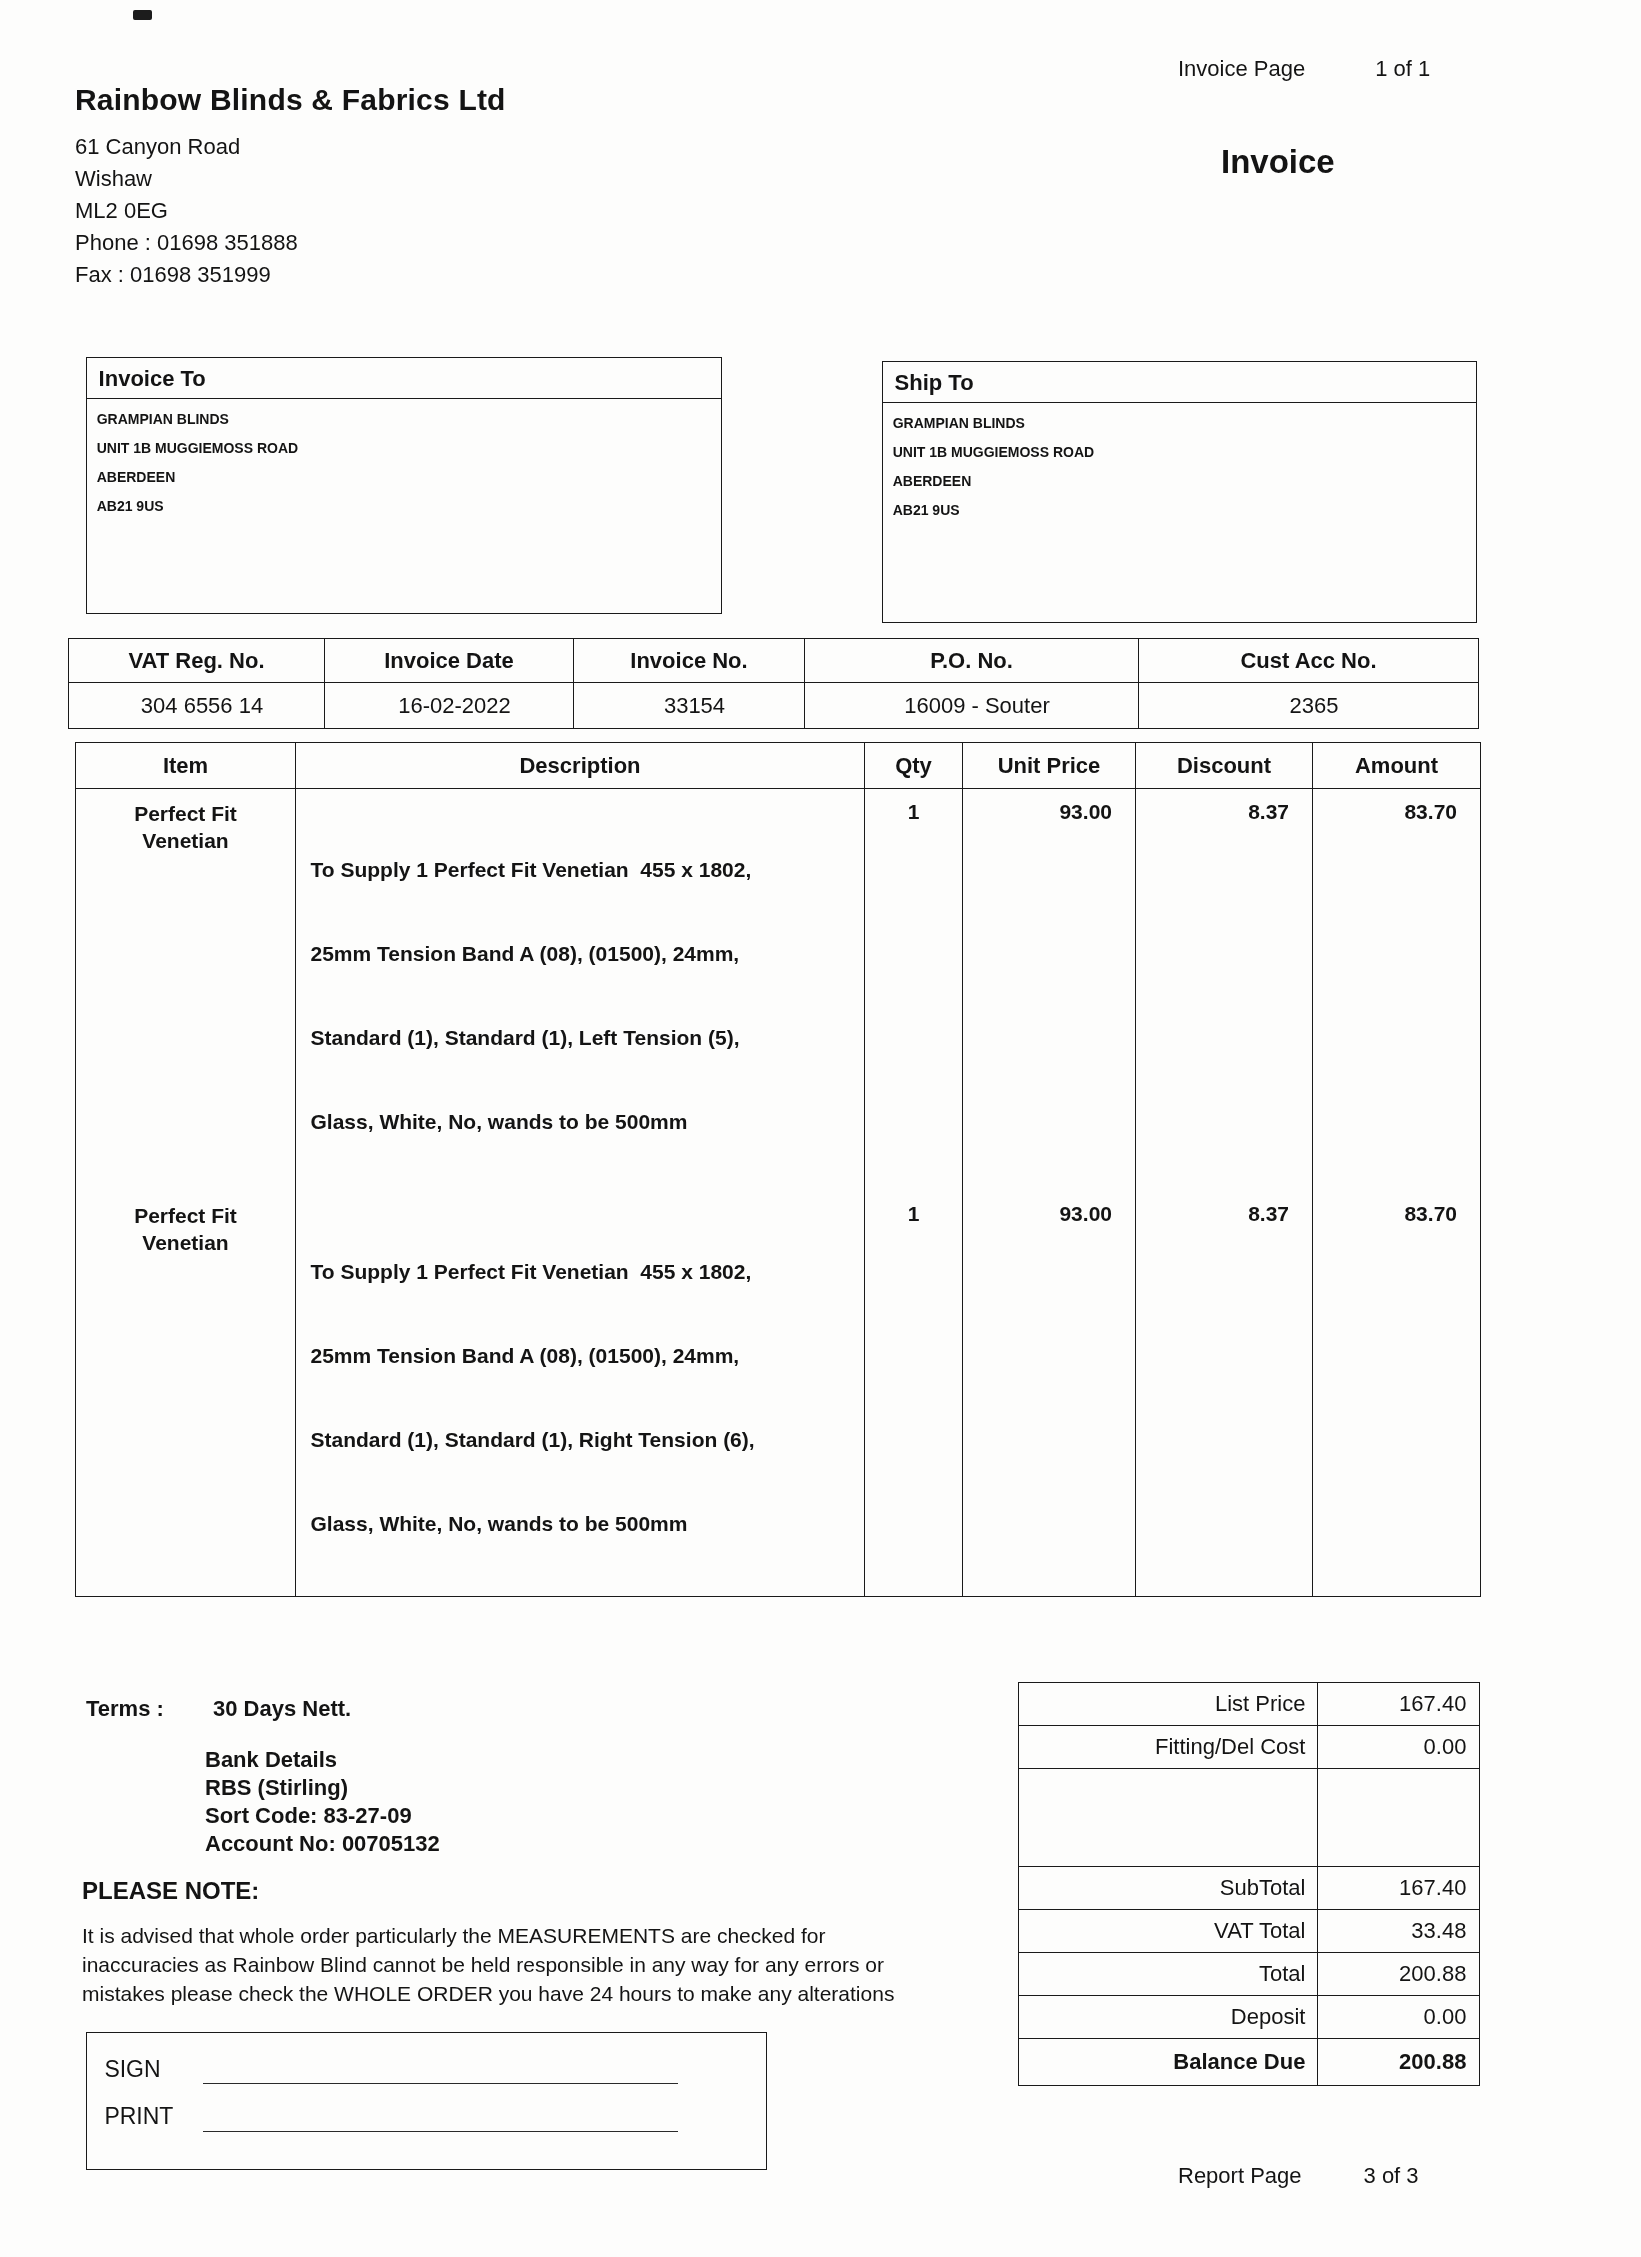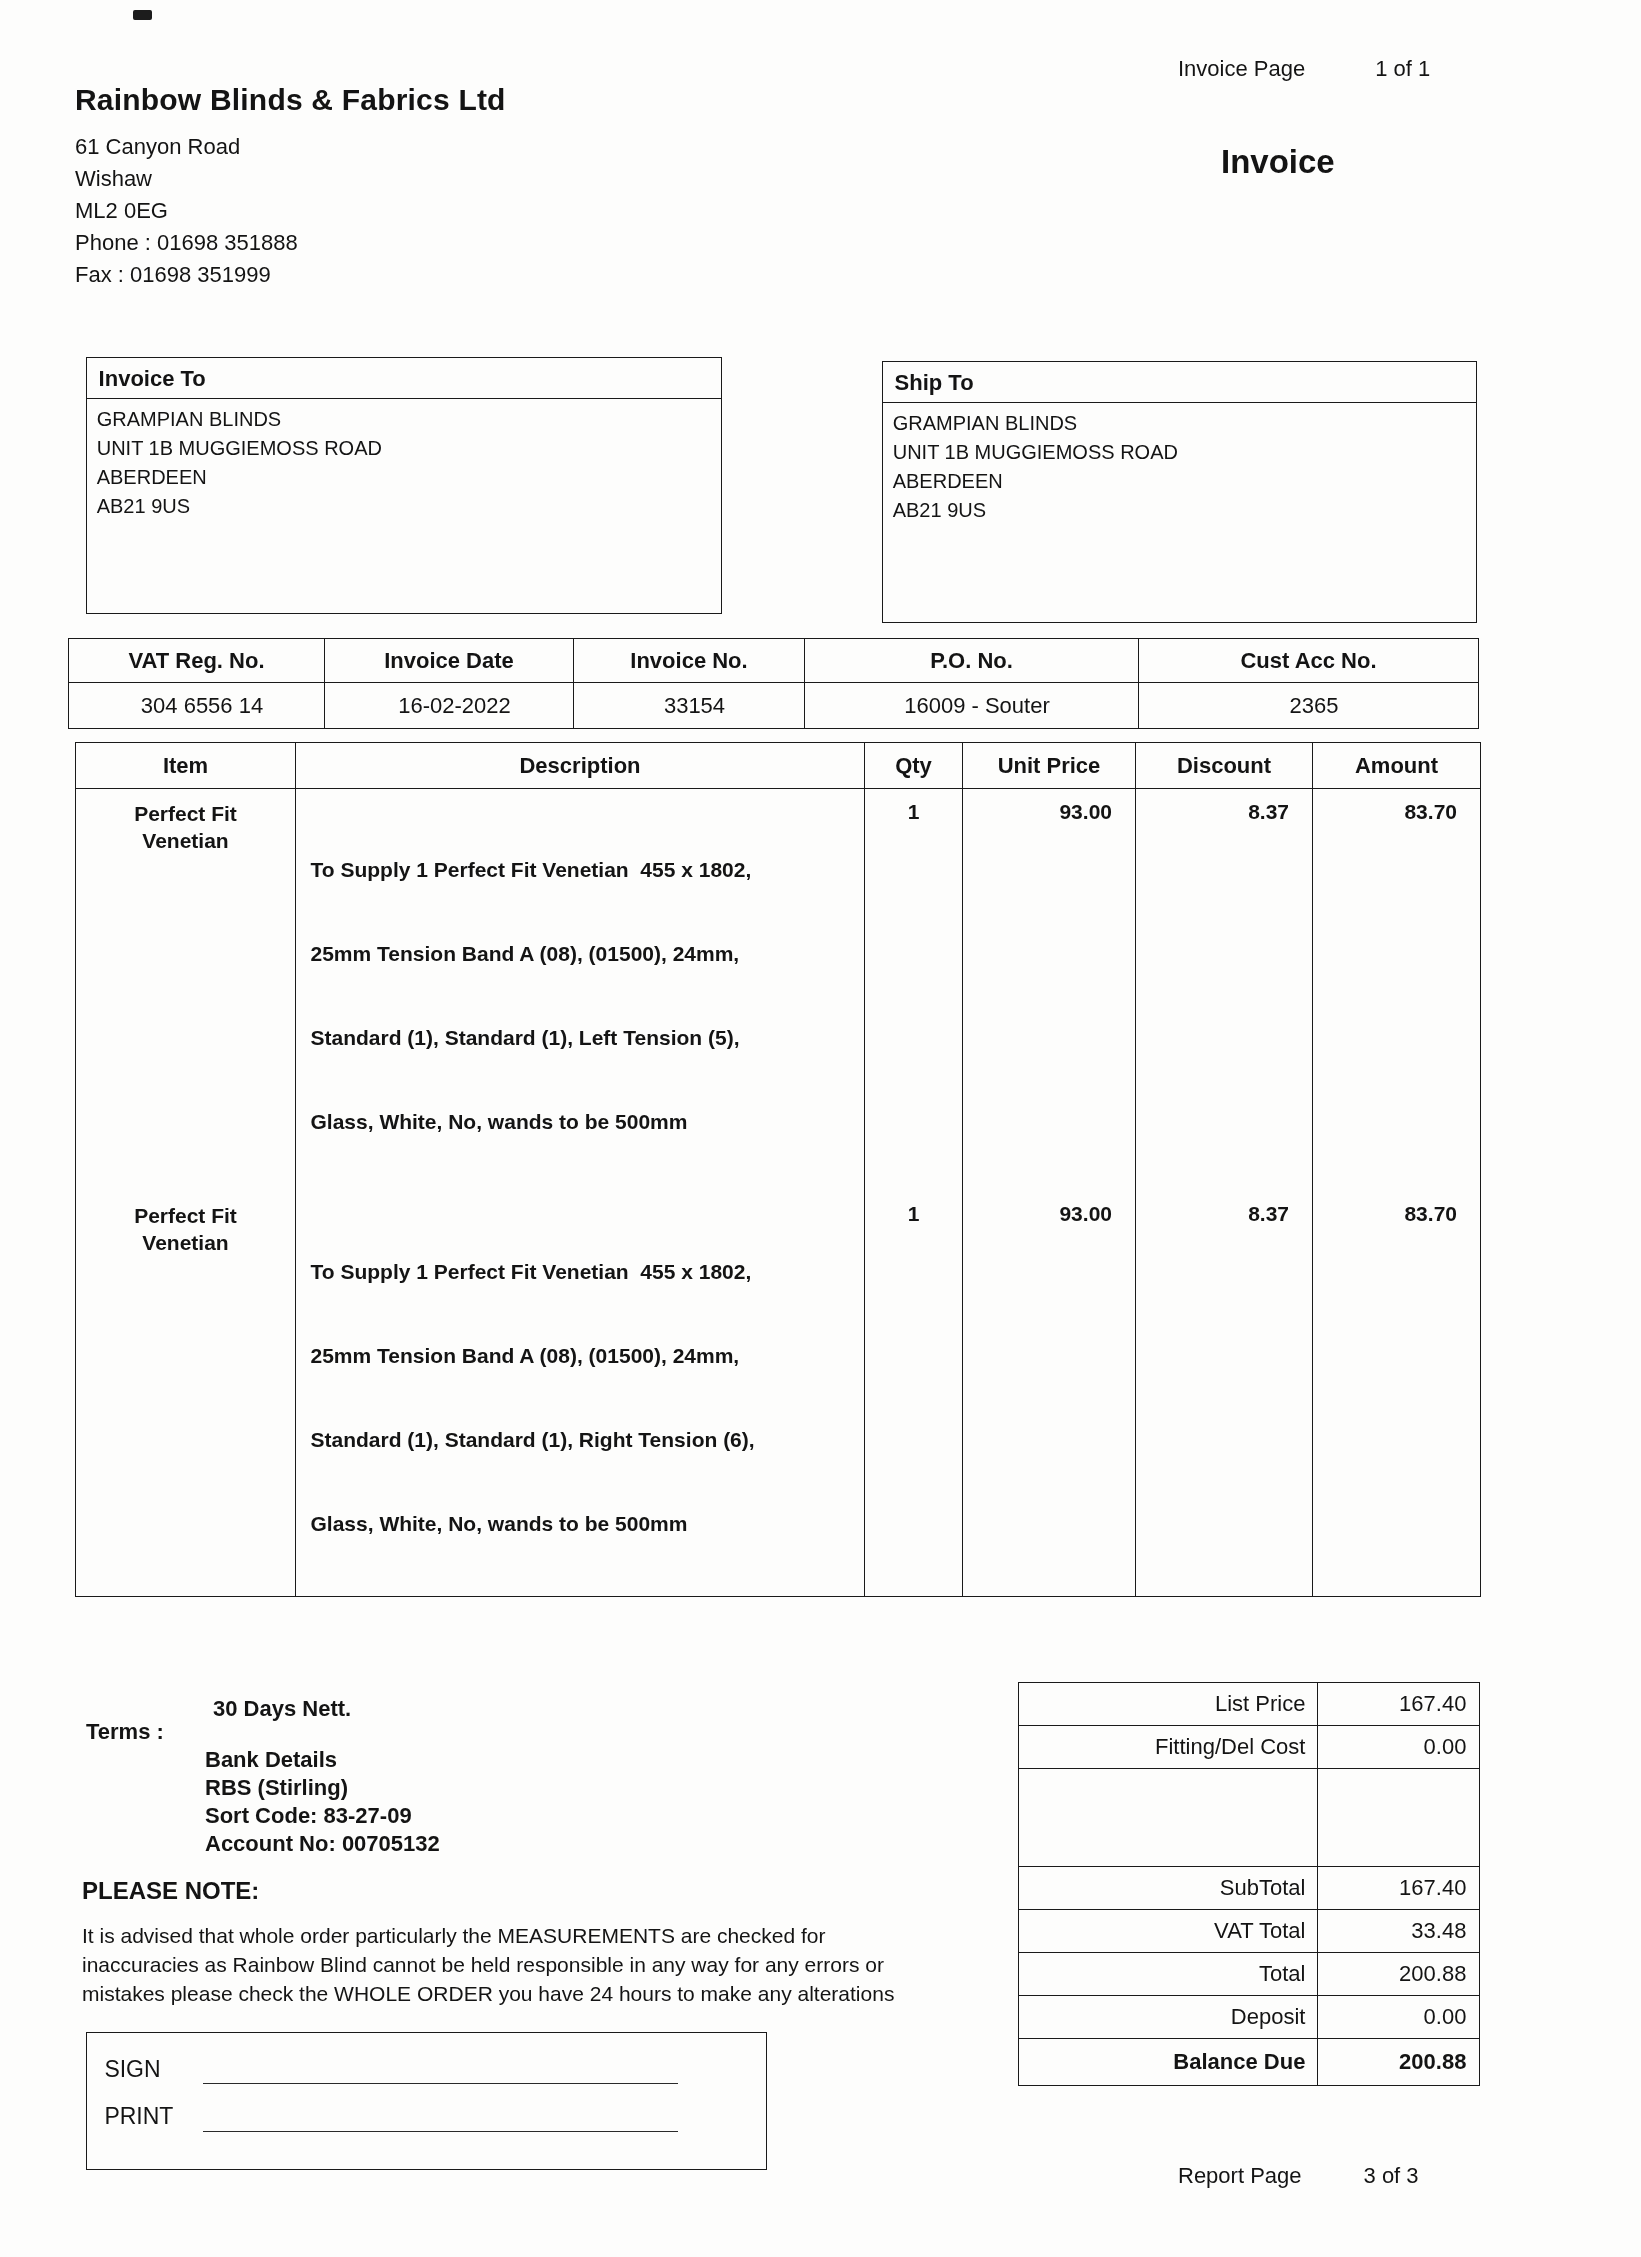--- a/index.html
+++ b/index.html
@@ -28,21 +28,21 @@
   .company-name { font-size: 30px; font-weight: bold; margin-bottom: 13.5px; letter-spacing: 0.2px; }
   .company-line { font-size: 22px; line-height: 32px; }
 
   .invoice-title { left: 1221px; top: 143px; font-size: 33px; font-weight: bold; }
 
   
   .addr-box { border: 1.9px solid #1a1a1a; background: transparent; }
   .invoice-to-box { left: 86px; top: 357px; width: 634px; height: 255px; }
   .ship-to-box { left: 882px; top: 361px; width: 593px; height: 260px; }
   .addr-label { font-weight: bold; font-size: 22px; padding: 7.7px 9.7px 6.8px 11.6px; border-bottom: 1.9px solid #1a1a1a; }
-  .addr-lines { padding: 5.8px 9.7px 0 9.7px; font-size: 20px; line-height: 29px; }
+  .addr-lines { padding: 5.8px 9.7px 0 9.7px; font-size: 14px; line-height: 29px; font-weight: bold; }
 
   
   .info-table { left: 68px; top: 638px; width: 1410px; border-collapse: collapse; table-layout: fixed; }
   .info-table th, .info-table td { border: 1.9px solid #1a1a1a; font-size: 22px; text-align: center; }
   .info-table th { font-weight: bold; height: 41px; }
   .info-table td { height: 43px; padding-left: 12px; }
 
   
   .items-table {
     left: 75px; top: 742px; width: 1404px; height: 828px;
@@ -53,21 +53,21 @@
   .items-table th { font-size: 22px; font-weight: bold; height: 43px; border-bottom: 1.9px solid #1a1a1a; text-align: center; }
   .items-table td { vertical-align: top; font-size: 21px; }
   .item-row { height: 127px; font-weight: bold; }
   .cell-item { text-align: center; padding-top: 10.6px; line-height: 27px; }
   .item-name { max-width: 145px; margin: 0 auto; }
   .cell-desc { padding: 10.6px 11.6px 0 14.5px; line-height: 28px; white-space: pre-wrap; }
   .cell-qty { text-align: center; padding-top: 10.6px; }
   .cell-num { text-align: right; padding: 10.6px 23px 0 0; }
 
   
-  .terms-label { left: 86px; top: 1696px; font-size: 22px; font-weight: bold; margin-top: 23px; }
+  .terms-label { left: 86px; top: 1696px; font-size: 22px; font-weight: bold; }
   .terms-value { left: 213px; top: 1696px; font-size: 22px; font-weight: bold; }
   .bank-block { left: 205px; top: 1746px; font-size: 22px; font-weight: bold; line-height: 28px; }
 
   
   .note-title { left: 82px; top: 1877px; font-size: 24px; font-weight: bold; }
   .note-body { left: 82px; top: 1921px; font-size: 21px; line-height: 29px; }
 
   
   .totals-box { left: 1018px; top: 1682px; width: 460px; border: 1.9px solid #1a1a1a; }
   .totals-row { display: flex; height: 42px; border-bottom: 1.9px solid #1a1a1a; align-items: center; }

